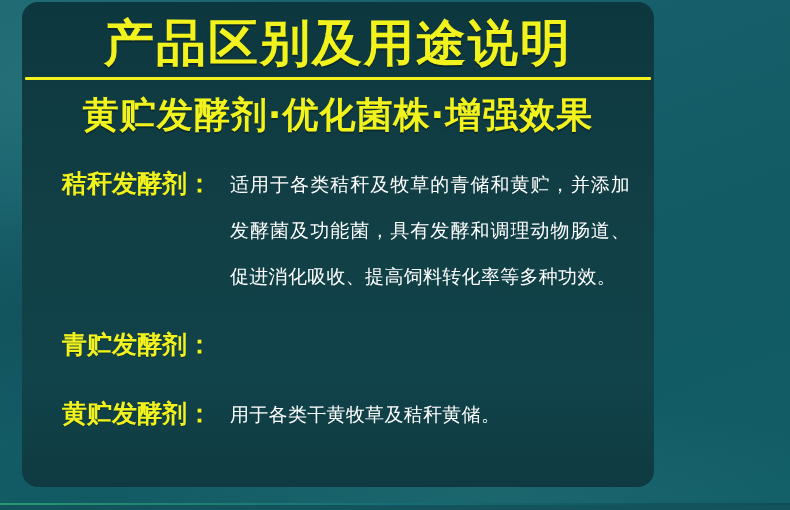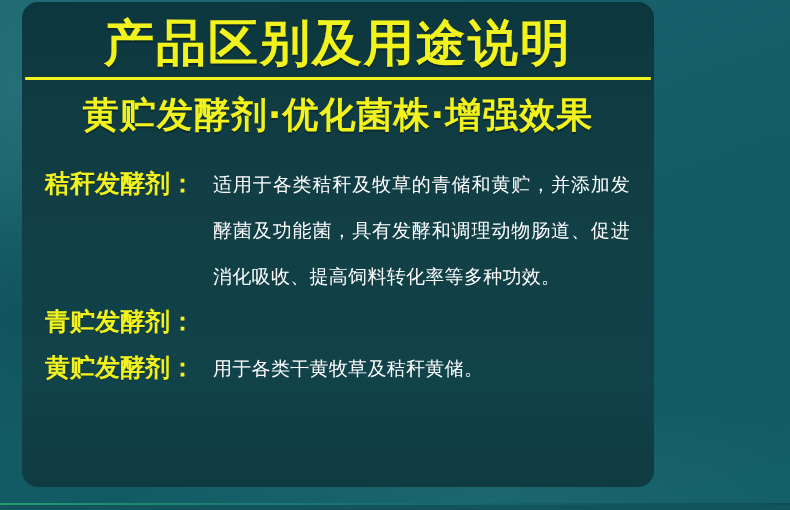--- a/index.html
+++ b/index.html
@@ -92,29 +92,29 @@
     line-height: 1.15;
     letter-spacing: 1px;
     margin-top: 14px;
     text-shadow: 0 2px 0 rgba(0,0,0,.28);
     white-space: nowrap;
   }
 
   
   .body {
     margin-top: 26px;
-    padding-left: 23px;
+    padding-left: 40px;
     padding-right: 24px;
   }
   .row {
     display: flex;
     align-items: flex-start;
     margin-bottom: 0;
   }
-  .row.gap-sm { }
+  .row.gap-sm { margin-top: 23px; }
 
   .row-label {
     flex: 0 0 auto;
     width: 168px;
     color: #f2f21c;
     font-size: 25px;
     font-weight: bold;
     line-height: 46px;
     white-space: nowrap;
     text-shadow: 0 1px 0 rgba(0,0,0,.25);

